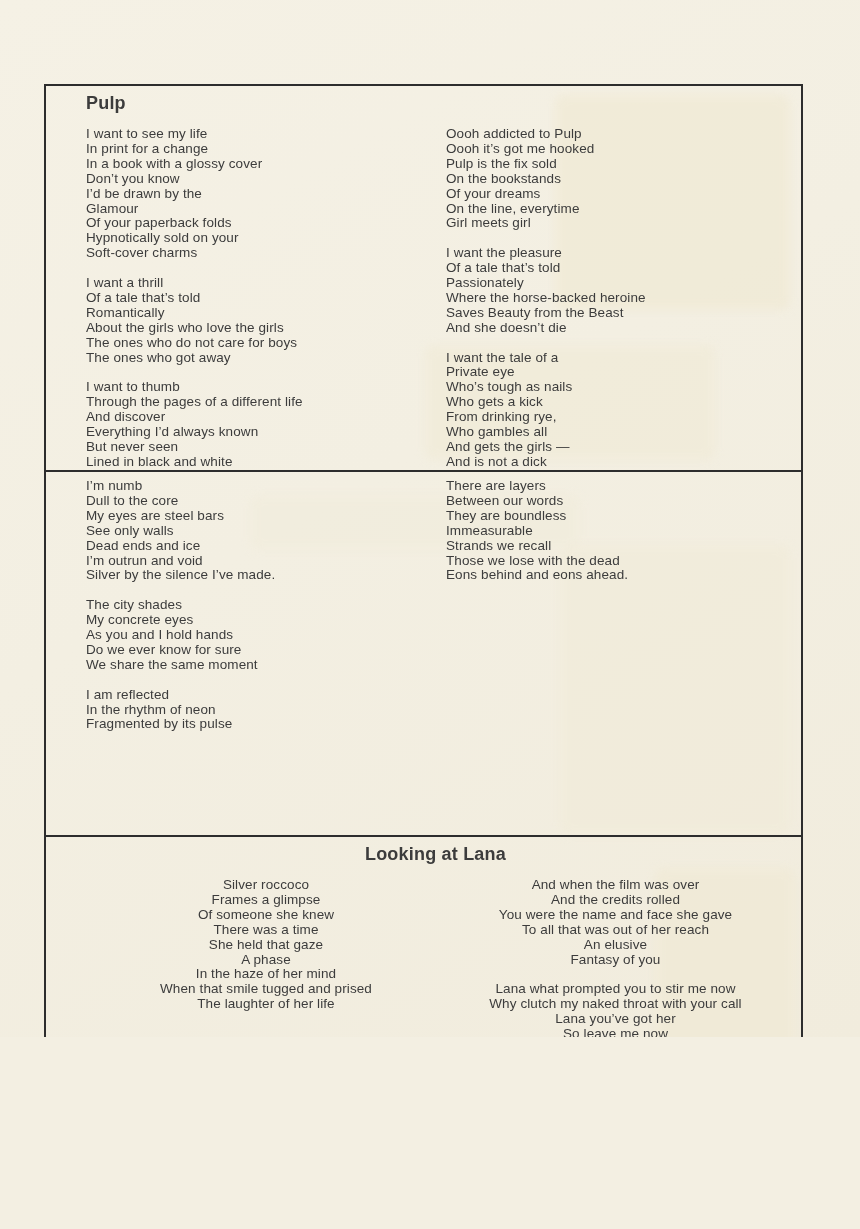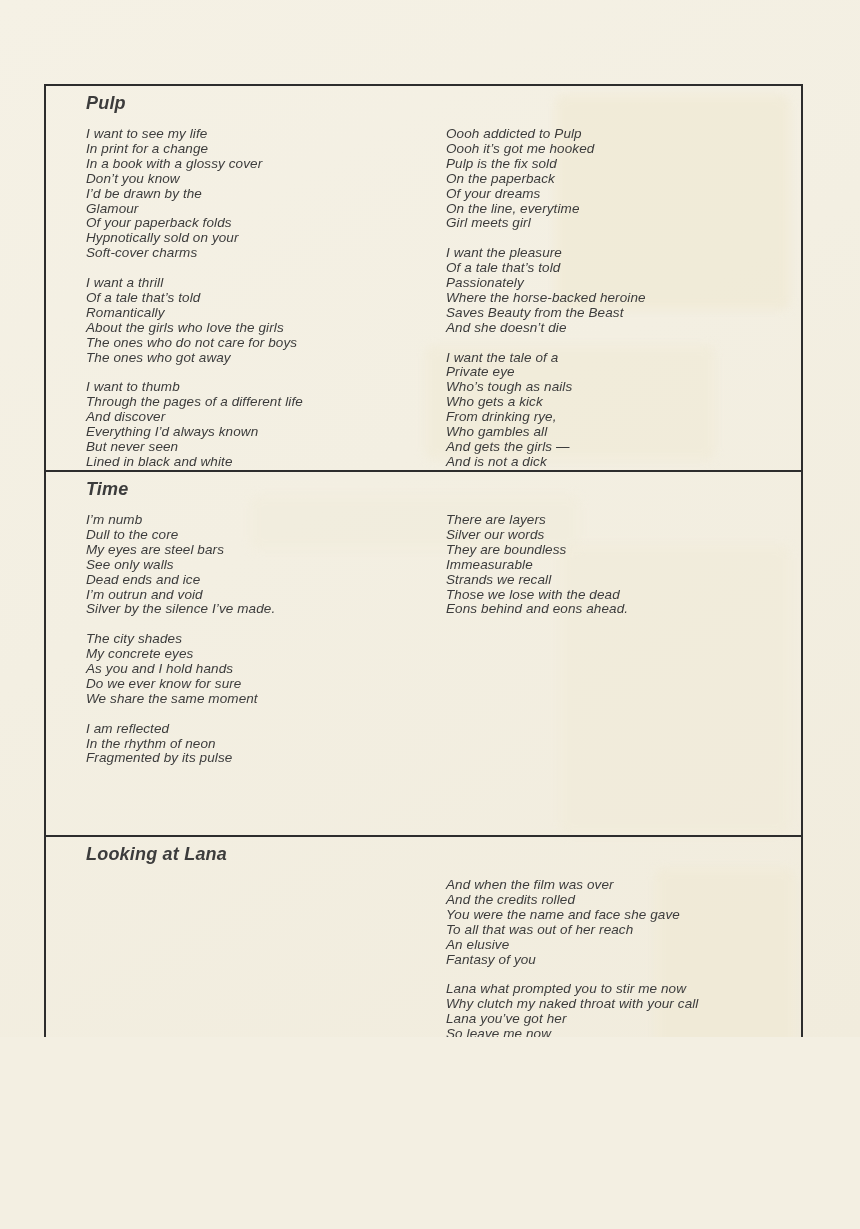--- a/index.html
+++ b/index.html
@@ -11,21 +11,20 @@
     height: 1229px;
     background: var(--paper, #f3efe2);
     font-family: "Liberation Sans", "DejaVu Sans", sans-serif;
   }
   .page {
     position: relative;
     width: 860px;
     height: 1037px;
     overflow: hidden;
     background: linear-gradient(150deg, #f5f1e5 0%, var(--paper, #f3efe2) 45%, #f1ecdd 100%);
-    font-style: italic;
   }
   
   .ghost {
     position: absolute;
     z-index: 1;
     filter: blur(5px);
     opacity: 0.55;
     border-radius: 8px;
   }
   .ghost-1 { left: 555px; top:  95px; width: 235px; height: 215px; background: #efe8d0; }
@@ -39,21 +38,21 @@
     z-index: 2;
     margin-left: 44px;
     width: 759px;
     box-sizing: border-box;
     border: 2px solid var(--border, #2d2d2d);
     padding: 7px 16px 0 40px;
     background: transparent;
   }
   .box-1 { margin-top: 84px; height: 388px; }
   .box-2 { margin-top: -2px; height: 367px; }
-  .box-3 { margin-top: -2px; height: 311px; }
+  .box-3 { margin-top: -2px; height: 311px; text-align: center; }
 
   .song-title {
     margin: 0 0 13px 0;
     font-size: 18px;
     line-height: 21px;
     font-weight: bold;
     letter-spacing: 0.2px;
     color: var(--ink, #3c3c3c);
   }
   .cols { display: flex; }
@@ -102,21 +101,21 @@
 Through the pages of a different life
 And discover
 Everything I’d always known
 But never seen
 Lined in black and white</p>
       </div>
       <div class="col-right">
         <p class="stanza">Oooh addicted to Pulp
 Oooh it’s got me hooked
 Pulp is the fix sold
-On the paperback
+On the bookstands
 Of your dreams
 On the line, everytime
 Girl meets girl</p>
         <p class="stanza">I want the pleasure
 Of a tale that’s told
 Passionately
 Where the horse-backed heroine
 Saves Beauty from the Beast
 And she doesn’t die</p>
         <p class="stanza">I want the tale of a
@@ -125,55 +124,63 @@
 Who gets a kick
 From drinking rye,
 Who gambles all
 And gets the girls —
 And is not a dick</p>
       </div>
     </div>
   </section>
 
   <section class="song-box box-2">
-    <h2 class="song-title">Time</h2>
     <div class="cols">
       <div class="col-left">
         <p class="stanza">I’m numb
 Dull to the core
 My eyes are steel bars
 See only walls
 Dead ends and ice
 I’m outrun and void
 Silver by the silence I’ve made.</p>
         <p class="stanza">The city shades
 My concrete eyes
 As you and I hold hands
 Do we ever know for sure
 We share the same moment</p>
         <p class="stanza">I am reflected
 In the rhythm of neon
 Fragmented by its pulse</p>
       </div>
       <div class="col-right">
         <p class="stanza">There are layers
-Silver our words
+Between our words
 They are boundless
 Immeasurable
 Strands we recall
 Those we lose with the dead
 Eons behind and eons ahead.</p>
       </div>
     </div>
   </section>
 
   <section class="song-box box-3">
     <h2 class="song-title">Looking at Lana</h2>
     <div class="cols">
       <div class="col-left">
+        <p class="stanza">Silver roccoco
+Frames a glimpse
+Of someone she knew
+There was a time
+She held that gaze
+A phase
+In the haze of her mind
+When that smile tugged and prised
+The laughter of her life</p>
       </div>
       <div class="col-right">
         <p class="stanza">And when the film was over
 And the credits rolled
 You were the name and face she gave
 To all that was out of her reach
 An elusive
 Fantasy of you</p>
         <p class="stanza">Lana what prompted you to stir me now
 Why clutch my naked throat with your call

